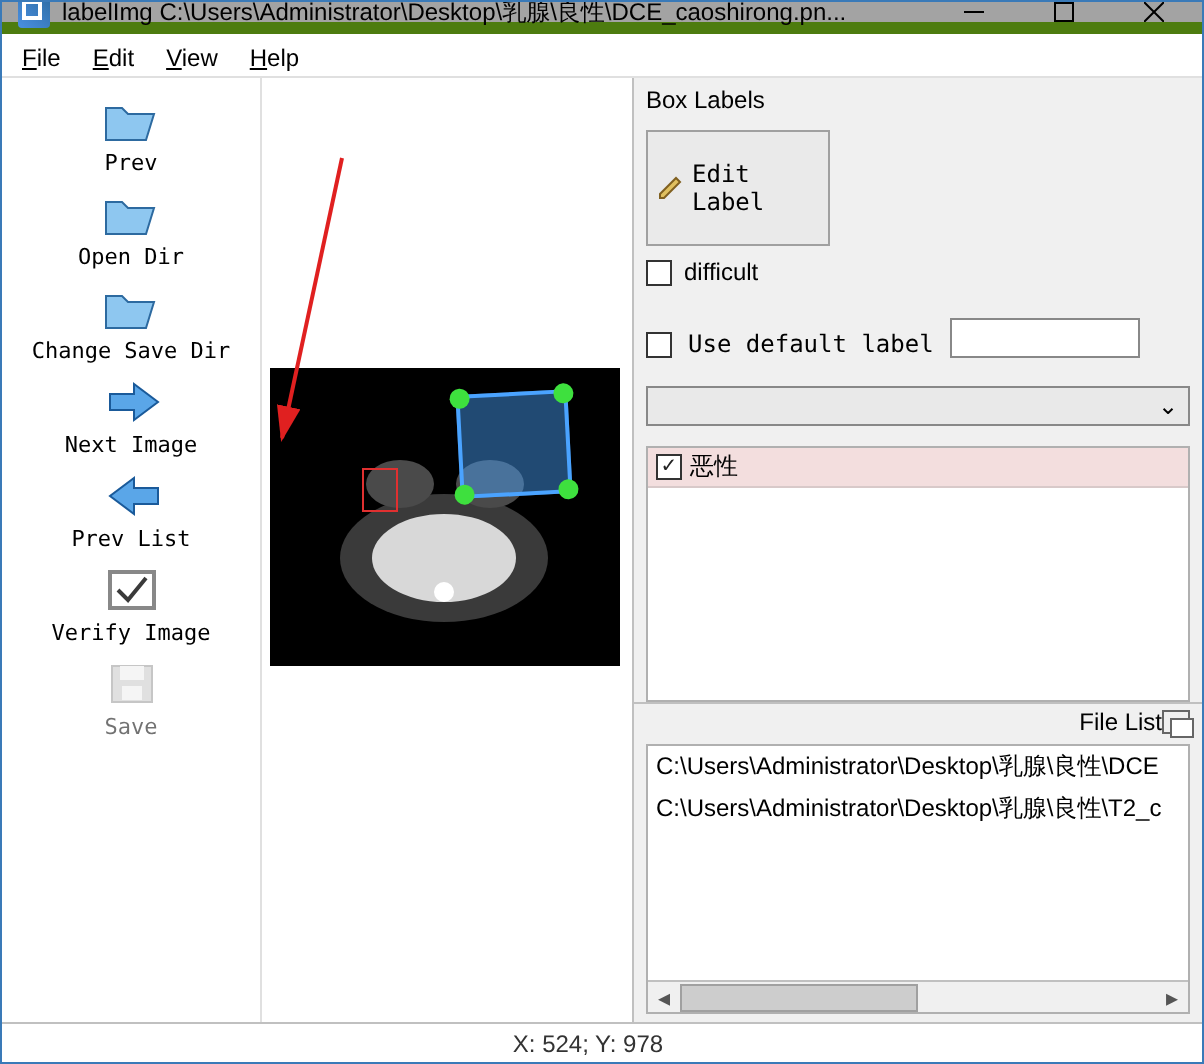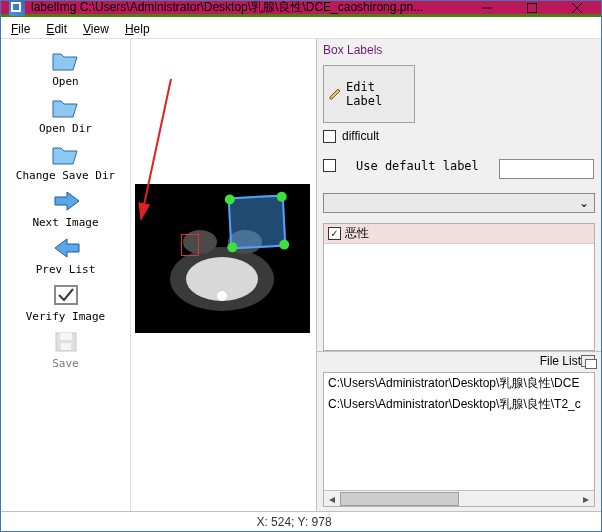--- a/index.html
+++ b/index.html
@@ -1,17 +1,17 @@
 <!DOCTYPE html>
 <html><head>
 <meta charset="utf-8">
 <style>
 * { box-sizing: border-box; margin: 0; padding: 0; font-family: "Microsoft YaHei", sans-serif; font-size: 12px; }
 body { width: 602px; height: 532px; border: 1px solid #3a7ab8; background: #fff; display: flex; flex-direction: column; position: relative; overflow: hidden;}
-.titlebar { height: 16px; background: #be185d; display: flex; align-items: center; padding: 0 2px; border-bottom: 3px solid #4d7c0f;}
+.titlebar { height: 16px; background: #a3a3a3; display: flex; align-items: center; padding: 0 2px; border-bottom: 6px solid #4d7c0f;}
 .app-icon { width: 16px; height: 16px; margin: 0 6px; background: linear-gradient(45deg,#4a90e2,#2e6da4); border-radius: 2px; position: relative;}
 .app-icon::after { content:""; position:absolute; width:6px; height:6px; border:2px solid #fff; top:2px; left:2px;}
 .title-text { flex: 1; color: #000; font-size: 12px; white-space: nowrap; overflow: hidden;}
 .win-btns { display: flex; }
 .win-btn { width: 45px; height: 29px; display: flex; align-items: center; justify-content: center; color: #000;}
 .menubar { height: 22px; display: flex; align-items: flex-end; padding: 0 2px; border-bottom: 1px solid #e0e0e0;}
 .menu-item { padding: 2px 8px; }
 .menu-item .u { text-decoration: underline; }
 .content { flex: 1; display: flex; }
 .sidebar { width: 130px; background: #fff; border-right: 1px solid #e0e0e0; padding-top: 4px;}
@@ -21,26 +21,26 @@
 .main-area { width: 185px; background: #fff; display: flex; flex-direction: column; position: relative;}
 .canvas-viewport { flex:1; position:relative; background:#fff; overflow:hidden; }
 .canvas-img { position:absolute; top:145px; left:4px; width:175px; height:149px; background:#000;}
 .mri-body { position:absolute; left:30px; top:40px; width:115px; height:90px;}
 .mri-body svg { width:100%; height:100%; }
 .annot-rect { position:absolute; border:2px solid #4aa3ff; background: rgba(74,163,255,0.45); }
 .handle { position:absolute; width:10px; height:10px; background:#3ee03e; border-radius:50%;}
 .red-box { position:absolute; border:1px solid #e03030;}
 .arrow-overlay { position:absolute; pointer-events:none; z-index:50;}
 .right-panel { flex: 1; background: #f0f0f0; display: flex; flex-direction: column; border-left: 1px solid #c0c0c0;}
-.panel-title { padding: 4px 6px; color: #701a75; font-size: 12px;}
+.panel-title { padding: 4px 6px; color: #000000; font-size: 12px;}
 .panel-body { padding: 4px 6px; display:flex; flex-direction:column; gap:6px;}
 .btn-edit { border: 1px solid #a0a0a0; background: #eaeaea; padding: 14px 4px; display:inline-flex; align-items:center; gap:4px; width: 92px;}
 .checkbox-row { display: flex; align-items: center; gap: 6px; font-family: monospace;}
 .checkbox-box { width: 13px; height: 13px; border: 1px solid #333; background:#fff; display:inline-flex; align-items:center; justify-content:center;}
-.default-label-row { display:flex; align-items:flex-start; gap:20px; margin-top:10px;}
+.default-label-row { display:flex; align-items:flex-end; gap:8px; margin-top:10px;}
 .text-input { border:1px solid #888; background:#fff; height:20px; width:95px;}
 .combo { border:1px solid #888; background:#e9e9e9; height:20px; display:flex; align-items:center; justify-content:flex-end; padding-right:2px; margin-top:8px;}
 .combo-arrow { width:16px; text-align:center;}
 .label-list { margin: 6px 6px 0 6px; border:1px solid #b0b0b0; background:#fff; height: 128px;}
 .label-row { display:flex; align-items:center; gap:4px; padding:1px 4px; background:#f3dede; border-bottom:1px solid #d8c9c9;}
 .label-row .checkbox-box { background:#fff;}
 .label-row .check-mark { font-size:10px; line-height:1; color:#222;}
 .file-list-hdr { display:flex; align-items:center; justify-content:flex-end; padding:2px 6px; border-top:1px solid #c0c0c0; background:#f0f0f0;}
 .dock-icon { width:14px; height:12px; border:1px solid #666; position:relative;}
 .dock-icon::after { content:""; position:absolute; right:-3px; bottom:-3px; width:10px; height:8px; border:1px solid #666; background:#fff;}
@@ -87,21 +87,21 @@
 </div>
 
 <div class="content">
   <div class="sidebar">
     <div class="tool-btn">
       <div class="tool-icon">
           <svg width="30" height="24">
             <path d="M2 6 L10 6 L13 9 L26 9 L22 22 L2 22 Z" fill="#8ec7f0" stroke="#2d6aa0"></path>
           </svg>
         </div>
-      <div class="tool-label">Open</div>
+      <div class="tool-label">Prev</div>
     </div>
     <div class="tool-btn">
       <div class="tool-icon">
           <svg width="30" height="24">
             <path d="M2 6 L10 6 L13 9 L26 9 L22 22 L2 22 Z" fill="#8ec7f0" stroke="#2d6aa0"></path>
           </svg>
         </div>
       <div class="tool-label">Open Dir</div>
     </div>
     <div class="tool-btn">

